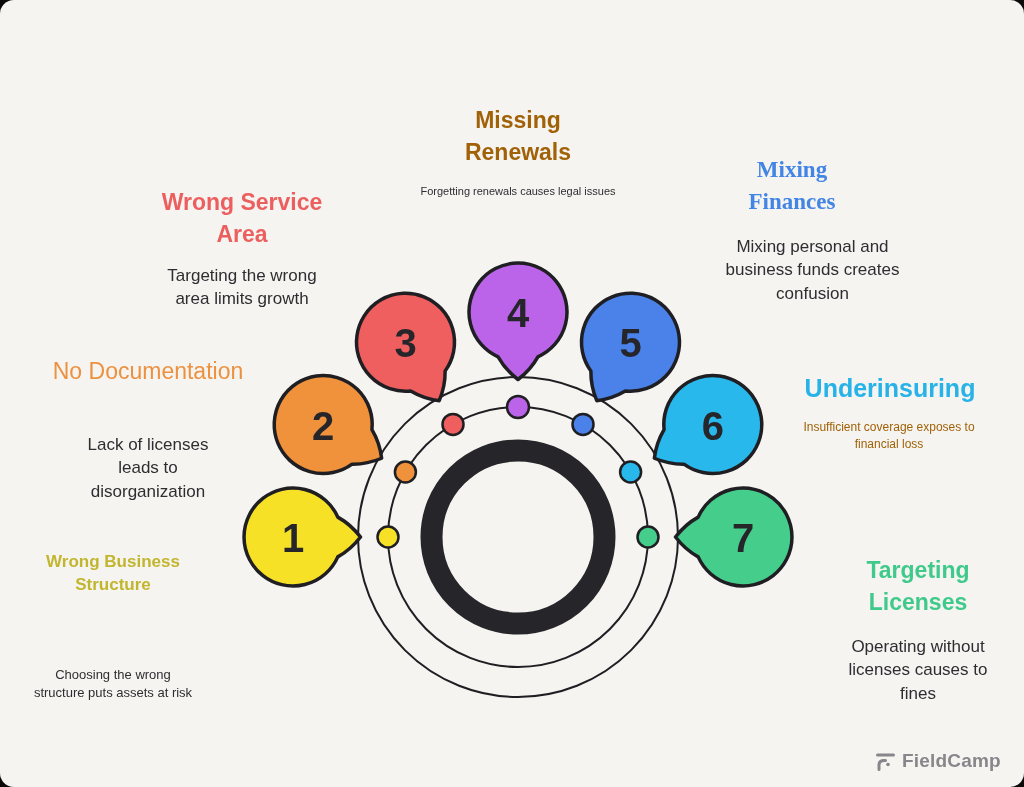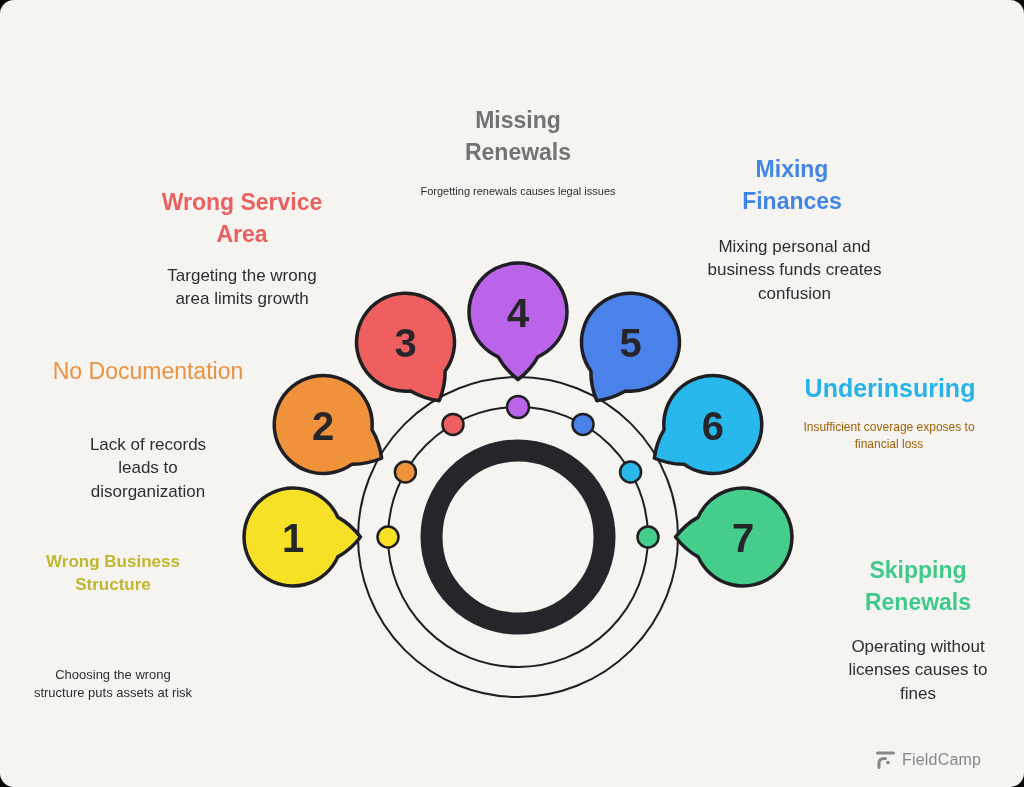--- a/index.html
+++ b/index.html
@@ -16,34 +16,34 @@
   .blk{position:absolute;text-align:center;}
   
   .t1{left:18px; top:550px; width:190px;}
   .d1{left:31px; top:666px; width:164px;}
   .t2{left:43px; top:356px; width:210px;}
   .d2{left:73px; top:433px; width:150px;}
   .t3{left:142px;top:187px; width:200px;}
   .d3{left:152px;top:264px; width:180px;}
   .t4{left:443px;top:105px; width:150px;}
   .d4{left:418px;top:184px; width:200px;}
-  .t5{left:727px;top:154px; width:130px;}
-  .d5{left:707px;top:235px; width:175px;}
+  .t5{left:727px;top:154px; width:130px;font-family:Liberation Serif, serif;}
+  .d5{left:725px;top:235px; width:175px;}
   .t6{left:780px;top:371px; width:220px;}
   .d6{left:791px;top:419px; width:196px;}
   .t7{left:853px;top:555px; width:130px;}
   .d7{left:833px;top:635px; width:170px;}
   .bubble-num{
     font-family:"Liberation Sans",sans-serif;font-size:40px;font-weight:bold;
     fill:#26262A;text-anchor:middle;
   }
   .footer-brand{
     position:absolute;left:876px;top:750px;display:flex;align-items:center;gap:7px;
   }
-  .footer-brand .brand-text{font-size:16px;font-weight:400;color:#87878B;letter-spacing:.2px;}
+  .footer-brand .brand-text{font-size:19px;font-weight:700;color:#87878B;letter-spacing:.2px;}
 </style>
 </head>
 <body>
 
 <div class="card">
 
 
   <svg class="diagram-svg" width="1024" height="787" viewBox="0 0 1024 787">
 
     <circle cx="518" cy="537" r="160" fill="none" stroke="#1F1F23" stroke-width="2"></circle>
@@ -86,35 +86,35 @@
     <text x="518" y="327" class="bubble-num">4</text>
     <text x="630.5" y="357.2" class="bubble-num">5</text>
     <text x="712.8" y="439.5" class="bubble-num">6</text>
     <text x="743" y="552" class="bubble-num">7</text>
   </svg>
 
   <div class="blk t t1" style="font-size: 17px; font-weight: bold; line-height: 1.38; color: rgb(194, 182, 46);">Wrong Business Structure</div>
   <div class="blk d d1" style="font-size:13px;line-height:1.38;color:#2E2E32;">Choosing the wrong structure puts assets at risk</div>
 
   <div class="blk t t2" style="font-size: 23px; font-weight: normal; line-height: 1.38; color: rgb(236, 145, 64);">No Documentation</div>
-  <div class="blk d d2" style="font-size:17px;line-height:1.38;color:#2E2E32;">Lack of records leads to disorganization</div>
+  <div class="blk d d2" style="font-size:17px;line-height:1.38;color:#2E2E32;">Lack of licenses leads to disorganization</div>
 
   <div class="blk d d3" style="font-size:17px;line-height:1.38;color:#2E2E32;">Targeting the wrong area limits growth</div>
   <div class="blk t t3" style="font-size: 23px; font-weight: bold; line-height: 1.38; color: rgb(236, 95, 95);">Wrong Service Area</div>
 
-  <div class="blk t t4" style="font-size: 23px; font-weight: bold; line-height: 1.38; color: #737373;">Missing Renewals</div>
+  <div class="blk t t4" style="font-size: 23px; font-weight: bold; line-height: 1.38; color: #a16207;">Missing Renewals</div>
   <div class="blk d d4" style="font-size:11px;line-height:1.38;color:#2E2E32;">Forgetting renewals causes legal issues</div>
 
   <div class="blk t t5" style="font-size: 23px; font-weight: bold; line-height: 1.38; color: rgb(67, 133, 228);">Mixing Finances</div>
   <div class="blk d d5" style="font-size:17px;line-height:1.38;color:#2E2E32;">Mixing personal and business funds creates confusion</div>
 
   <div class="blk t t6" style="font-size: 25px; font-weight: bold; line-height: 1.38; color: rgb(39, 178, 232);">Underinsuring</div>
   <div class="blk d d6" style="font-size:12px;line-height:1.38;color:#a16207;">Insufficient coverage exposes to financial loss</div>
 
-  <div class="blk t t7" style="font-size: 23px; font-weight: bold; line-height: 1.38; color: rgb(63, 201, 138);">Skipping Renewals</div>
+  <div class="blk t t7" style="font-size: 23px; font-weight: bold; line-height: 1.38; color: rgb(63, 201, 138);">Targeting Licenses</div>
   <div class="blk d d7" style="font-size:17px;line-height:1.38;color:#2E2E32;">Operating without licenses causes to fines</div>
 
   <div class="footer-brand">
     <svg width="19" height="19" viewBox="0 0 19 19">
       <line x1="1.5" y1="3" x2="17.5" y2="3" stroke="#87878B" stroke-width="3" stroke-linecap="round"></line>
       <path d="M 3 17.5 L 3 13 Q 3 8.5 8 8.5 L 9.5 8.5" fill="none" stroke="#87878B" stroke-width="3" stroke-linecap="round"></path>
       <circle cx="12" cy="12.5" r="1.8" fill="#87878B"></circle>
     </svg>
     <span class="brand-text" style="color: rgb(135, 135, 139);">FieldCamp</span>
   </div>

